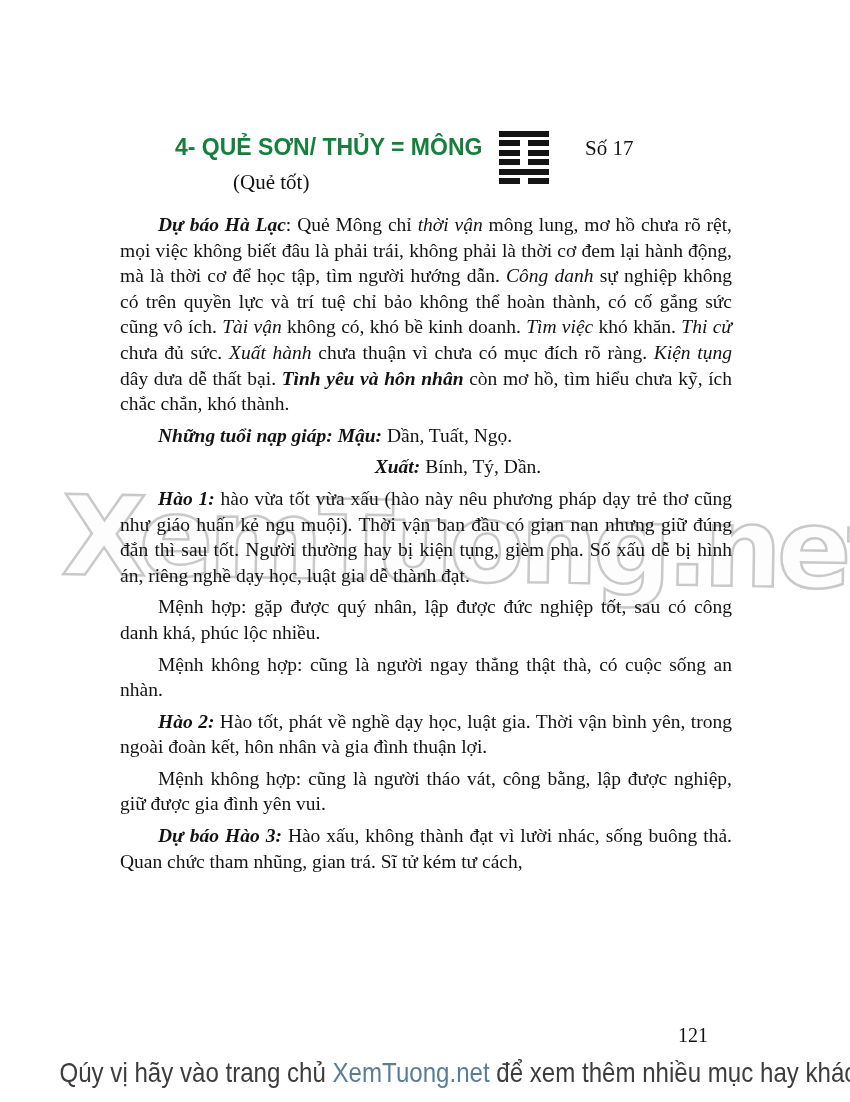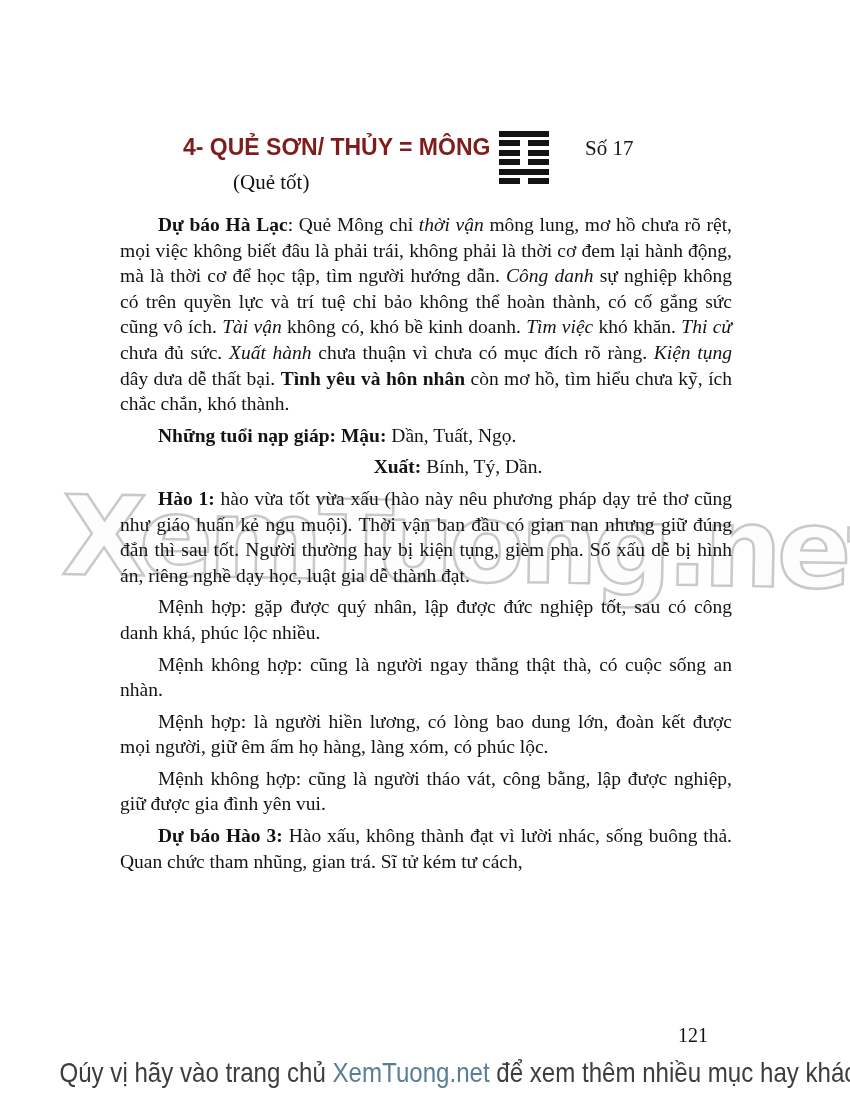--- a/index.html
+++ b/index.html
@@ -15,38 +15,38 @@
     position:absolute;top:472px;left:62px;z-index:0;
     font-family:"DejaVu Sans", sans-serif;font-weight:bold;
     font-size:110px;letter-spacing:-5px;white-space:nowrap;
     color:#fdfdfd;
     -webkit-text-stroke:2.5px var(--wm,#c9c9c9);
     transform:rotate(1deg);transform-origin:left center;
   }
 
   
   .title{
-    position:absolute;left:183px;top:134px;margin:0;
+    position:absolute;left:175px;top:134px;margin:0;
     font-family:"Liberation Sans", sans-serif;font-weight:bold;font-size:23px;
-    color:#7f1d1d;white-space:nowrap;z-index:1;
+    color:#15803d;white-space:nowrap;z-index:1;
   }
   .hexagram{position:absolute;left:499px;top:131px;width:50px;z-index:1;}
   .hxline{display:flex;gap:8px;height:6px;margin-bottom:3.4px;}
   .hxline .seg{flex:1;background:#141414;}
   .hexnum{position:absolute;left:585px;top:136px;font-size:21px;z-index:1;}
   .quality{position:absolute;left:233px;top:170px;font-size:21px;z-index:1;}
 
   
   .content{
     position:absolute;left:120px;top:212px;width:612px;z-index:1;
     font-size:19.5px;line-height:25.6px;text-align:justify;
   }
   .content p{margin:0 0 6px 0;text-indent:38px;}
   .content p.center{text-align:center;text-indent:0;padding-left:64px;}
-  .content span.bi{font-weight:bold;}
+  .content span.bi{font-weight:bold;font-style:italic;}
   .content span.i{font-style:italic;}
   .content span.b{font-weight:bold;}
   .content span.n{}
 
   .page-number{position:absolute;left:678px;top:1024px;font-size:20px;z-index:1;}
 
   .footer{
     position:absolute;left:0;top:1056px;width:850px;text-align:center;z-index:1;
     font-family:"Liberation Sans", sans-serif;font-size:28px;line-height:34px;
     color:var(--footer-text,#3d3d3d);
@@ -92,21 +92,21 @@
 
   <div class="quality">(Quẻ tốt)</div>
 
   <div class="content">
       <p class="indent"><span class="bi">Dự báo Hà Lạc</span><span class="n">: Quẻ Mông chỉ </span><span class="i">thời vận</span><span class="n"> mông lung, mơ hồ chưa rõ rệt, mọi việc không biết đâu là phải trái, không phải là thời cơ đem lại hành động, mà là thời cơ để học tập, tìm người hướng dẫn. </span><span class="i">Công danh</span><span class="n"> sự nghiệp không có trên quyền lực và trí tuệ chỉ bảo không thể hoàn thành, có cố gắng sức cũng vô ích. </span><span class="i">Tài vận</span><span class="n"> không có, khó bề kinh doanh. </span><span class="i">Tìm việc</span><span class="n"> khó khăn. </span><span class="i">Thi cử</span><span class="n"> chưa đủ sức. </span><span class="i">Xuất hành</span><span class="n"> chưa thuận vì chưa có mục đích rõ ràng. </span><span class="i">Kiện tụng</span><span class="n"> dây dưa dễ thất bại. </span><span class="bi">Tình yêu và hôn nhân</span><span class="n"> còn mơ hồ, tìm hiểu chưa kỹ, ích chắc chắn, khó thành.</span></p>
       <p class="indent"><span class="bi">Những tuổi nạp giáp: Mậu:</span><span class="n"> Dần, Tuất, Ngọ.</span></p>
       <p class="center"><span class="bi">Xuất:</span><span class="n"> Bính, Tý, Dần.</span></p>
       <p class="indent"><span class="bi">Hào 1:</span><span class="n"> hào vừa tốt vừa xấu (hào này nêu phương pháp dạy trẻ thơ cũng như giáo huấn kẻ ngu muội). Thời vận ban đầu có gian nan nhưng giữ đúng đắn thì sau tốt. Người thường hay bị kiện tụng, gièm pha. Số xấu dễ bị hình án, riêng nghề dạy học, luật gia dễ thành đạt.</span></p>
       <p class="indent"><span class="n">Mệnh hợp: gặp được quý nhân, lập được đức nghiệp tốt, sau có công danh khá, phúc lộc nhiều.</span></p>
       <p class="indent"><span class="n">Mệnh không hợp: cũng là người ngay thẳng thật thà, có cuộc sống an nhàn.</span></p>
-      <p class="indent"><span class="n">Mệnh hợp: là người hiền lương, có lòng bao dung lớn, đoàn kết được mọi người, giữ êm ấm họ hàng, làng xóm, có phúc lộc.</span></p>
+      <p class="indent"><span class="bi">Hào 2:</span><span class="n"> Hào tốt, phát về nghề dạy học, luật gia. Thời vận bình yên, trong ngoài đoàn kết, hôn nhân và gia đình thuận lợi.</span></p>
       <p class="indent"><span class="n">Mệnh không hợp: cũng là người tháo vát, công bằng, lập được nghiệp, giữ được gia đình yên vui.</span></p>
       <p class="indent"><span class="bi">Dự báo Hào 3:</span><span class="n"> Hào xấu, không thành đạt vì lười nhác, sống buông thả. Quan chức tham nhũng, gian trá. Sĩ tử kém tư cách,</span></p>
     </div>
 
   <div class="page-number">121</div>
 
   <div class="footer"><span>Qúy vị hãy vào trang chủ </span><span class="footer-link">XemTuong.net</span><span> để xem thêm nhiều mục hay khác</span></div>
 
 </div>
 

